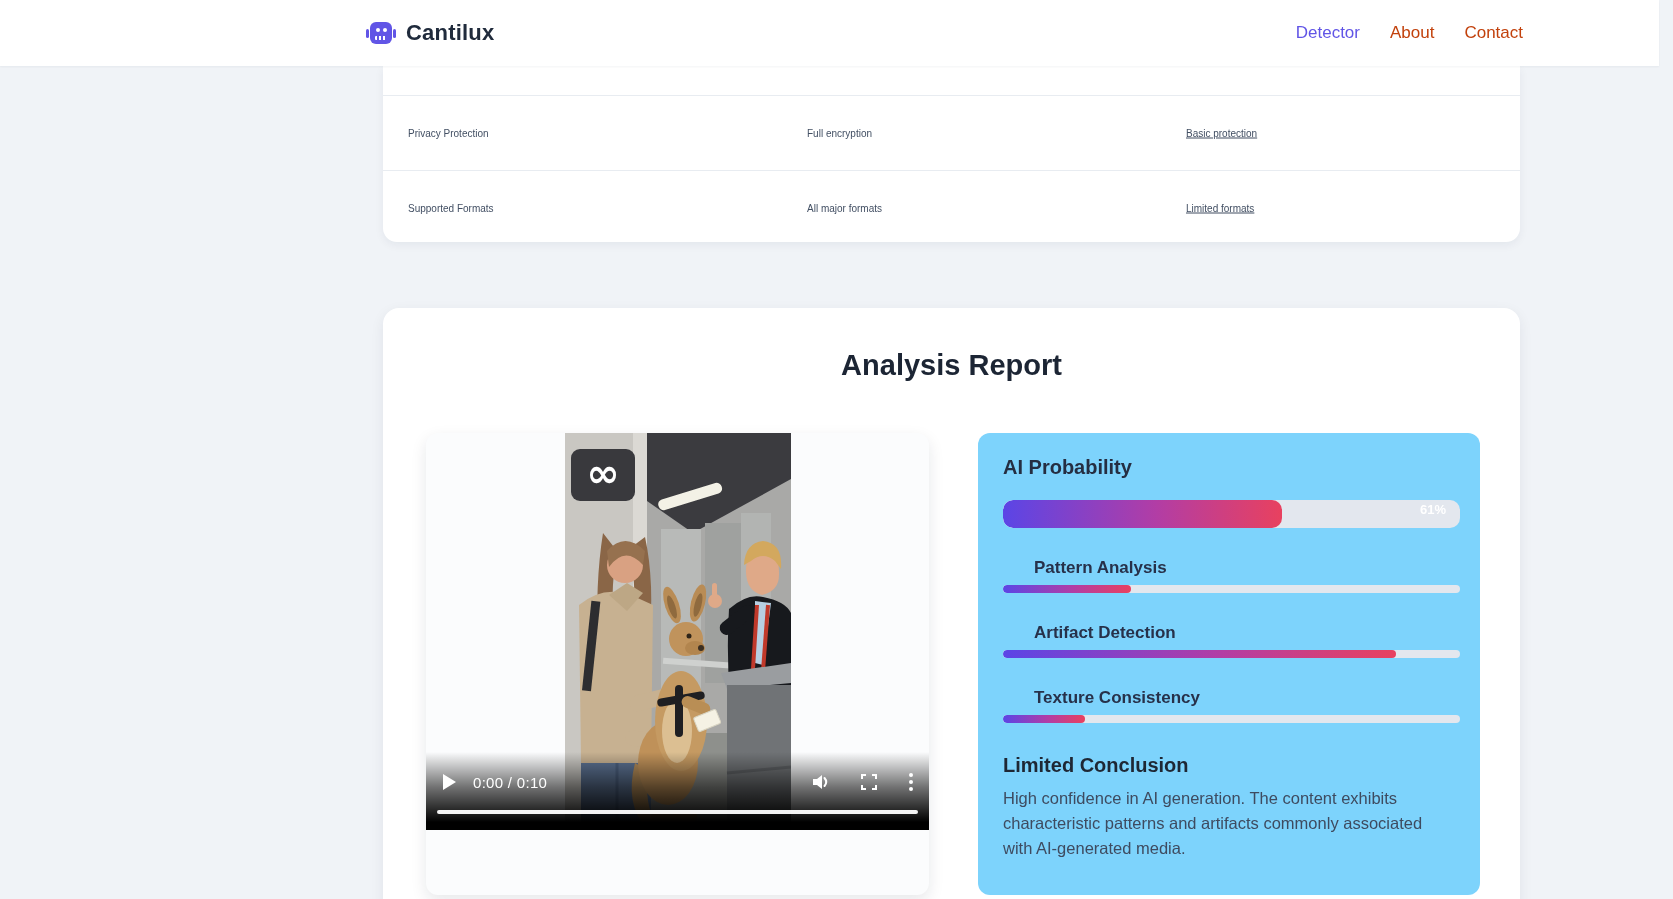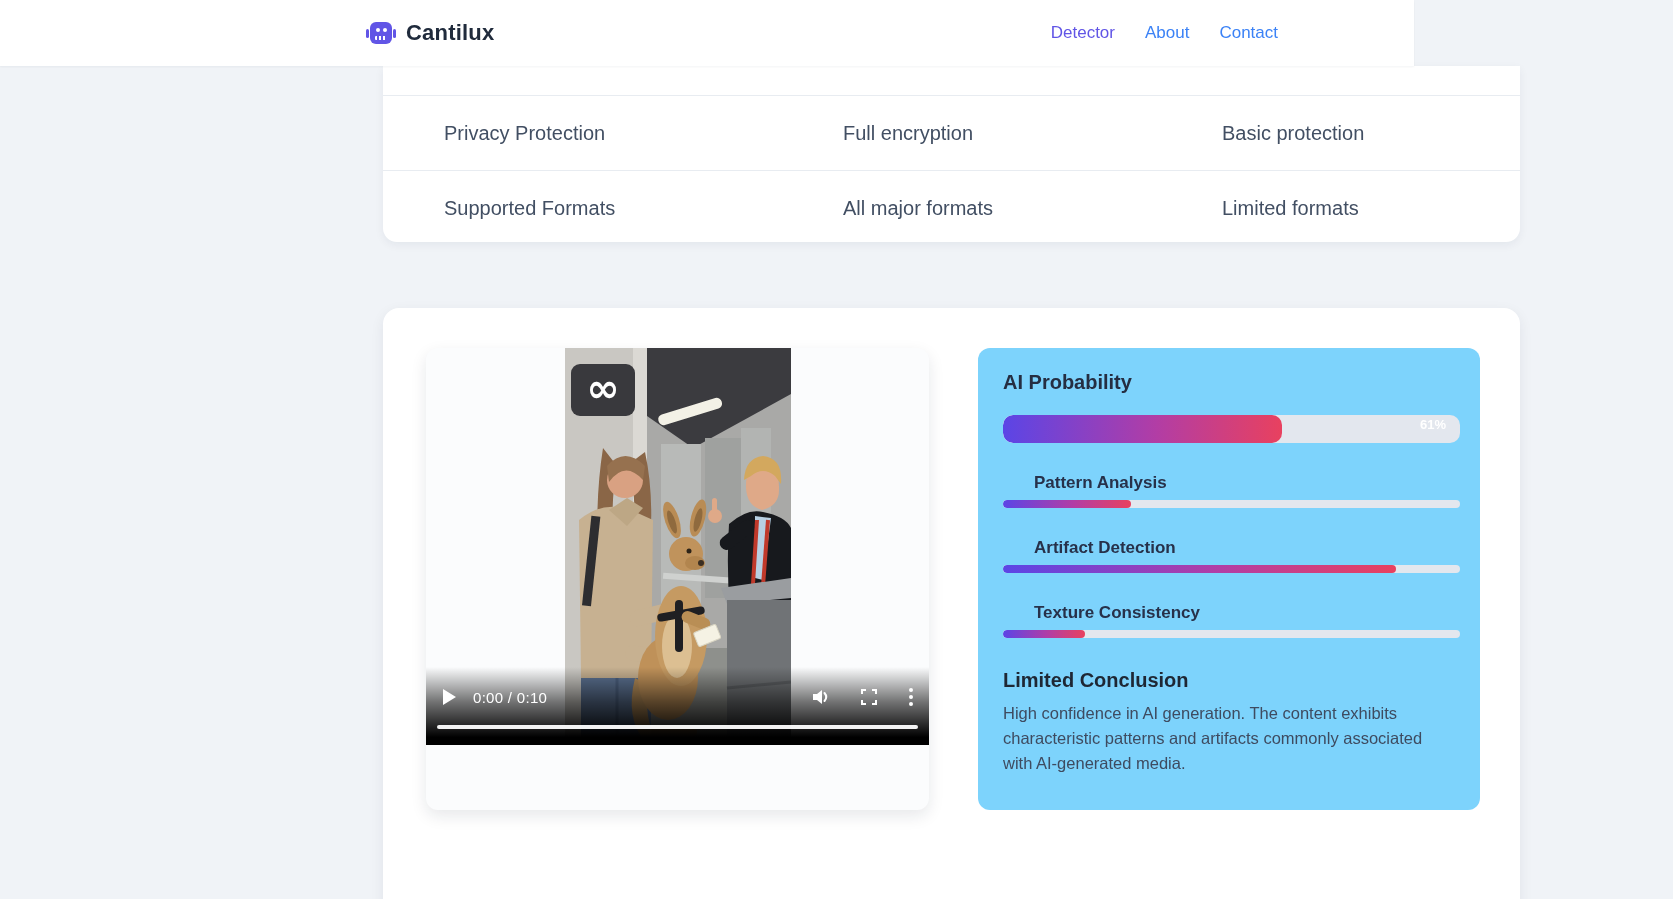--- a/index.html
+++ b/index.html
@@ -6,21 +6,21 @@
   html,body { width:1673px; height:899px; }
   body {
     font-family:"Liberation Sans", sans-serif;
     background:#f0f3f7;
     overflow:hidden;
     position:relative;
     color:#2b3648;
   }
   
   .header {
-    position:absolute; left:0; top:0; width:1414px; height:66px;
+    position:absolute; left:0; top:0; width:1659px; height:66px;
     background:#ffffff; z-index:20;
     box-shadow:0 1px 2px rgba(20,30,60,.05);
   }
   .brand {
     position:absolute; left:366px; top:0; height:66px;
     display:flex; align-items:center; gap:10px; cursor:pointer; text-decoration:none;
   }
   .robot {
     width:30px; height:26px; position:relative; display:inline-block;
   }
@@ -39,36 +39,36 @@
   .robot .mouth {
     position:absolute; top:16px; left:9px; width:12px; height:4px;
     background:repeating-linear-gradient(90deg,#fff 0 2px,#6155e6 2px 4px);
     border-radius:1px;
   }
   .brand-name { font-size:22px; font-weight:bold; color:#202b3c; letter-spacing:.2px; }
   .nav {
     position:absolute; right:136px; top:0; height:66px;
     display:flex; align-items:center; gap:30px;
   }
-  .nav a { text-decoration:none; font-size:17px; color:#3b82f6; cursor:pointer; }
+  .nav a { text-decoration:none; font-size:17px; color:#c2410c; cursor:pointer; }
   .nav a.active { color:#6155e6;margin-left:12px; }
 
   
   .top-card {
     position:absolute; left:383px; top:66px; width:1137px; height:176px;
     background:#ffffff; border-radius:0 0 14px 14px;
     box-shadow:0 3px 10px rgba(20,30,60,.06);
   }
   .top-card .lead-strip { height:29px; }
   .t-div { height:1px; background:#e8ecf1; }
   .t-row { height:74px; position:relative; }
-  .t-row span { position:absolute; top:50%; transform:translateY(-50%); font-size:20px; color:#424f63;margin-left:36px; }
+  .t-row span { position:absolute; top:50%; transform:translateY(-50%); font-size:10px; color:#424f63; }
   .t-row .c1 { left:25px; }
   .t-row .c2 { left:424px; }
-  .t-row .c3 { left:803px; }
+  .t-row .c3 { left:803px;text-decoration:underline; }
 
   
   .report-card {
     position:absolute; left:383px; top:308px; width:1137px; height:640px;
     background:#ffffff; border-radius:16px;
     box-shadow:0 4px 14px rgba(20,30,60,.07);
     padding-top:40px;
   }
   .report-title {
     text-align:center; font-size:29px; font-weight:bold; color:#1c2534;
@@ -172,20 +172,21 @@
   </div>
   <div class="t-div"></div>
   <div class="t-row">
     <span class="c1">Supported Formats</span>
     <span class="c2">All major formats</span>
     <span class="c3">Limited formats</span>
   </div>
 </div>
 
 <div class="report-card">
+  <div class="report-title">Analysis Report</div>
 
   <div class="report-body">
 
     <div class="video-card">
       <div class="video-box">
 
         <svg class="video-frame" viewBox="0 0 226 397" preserveAspectRatio="none">
 
           <rect x="0" y="0" width="82" height="397" fill="#c9c7c2"></rect>
           <rect x="68" y="0" width="14" height="397" fill="#dbd9d4"></rect>

